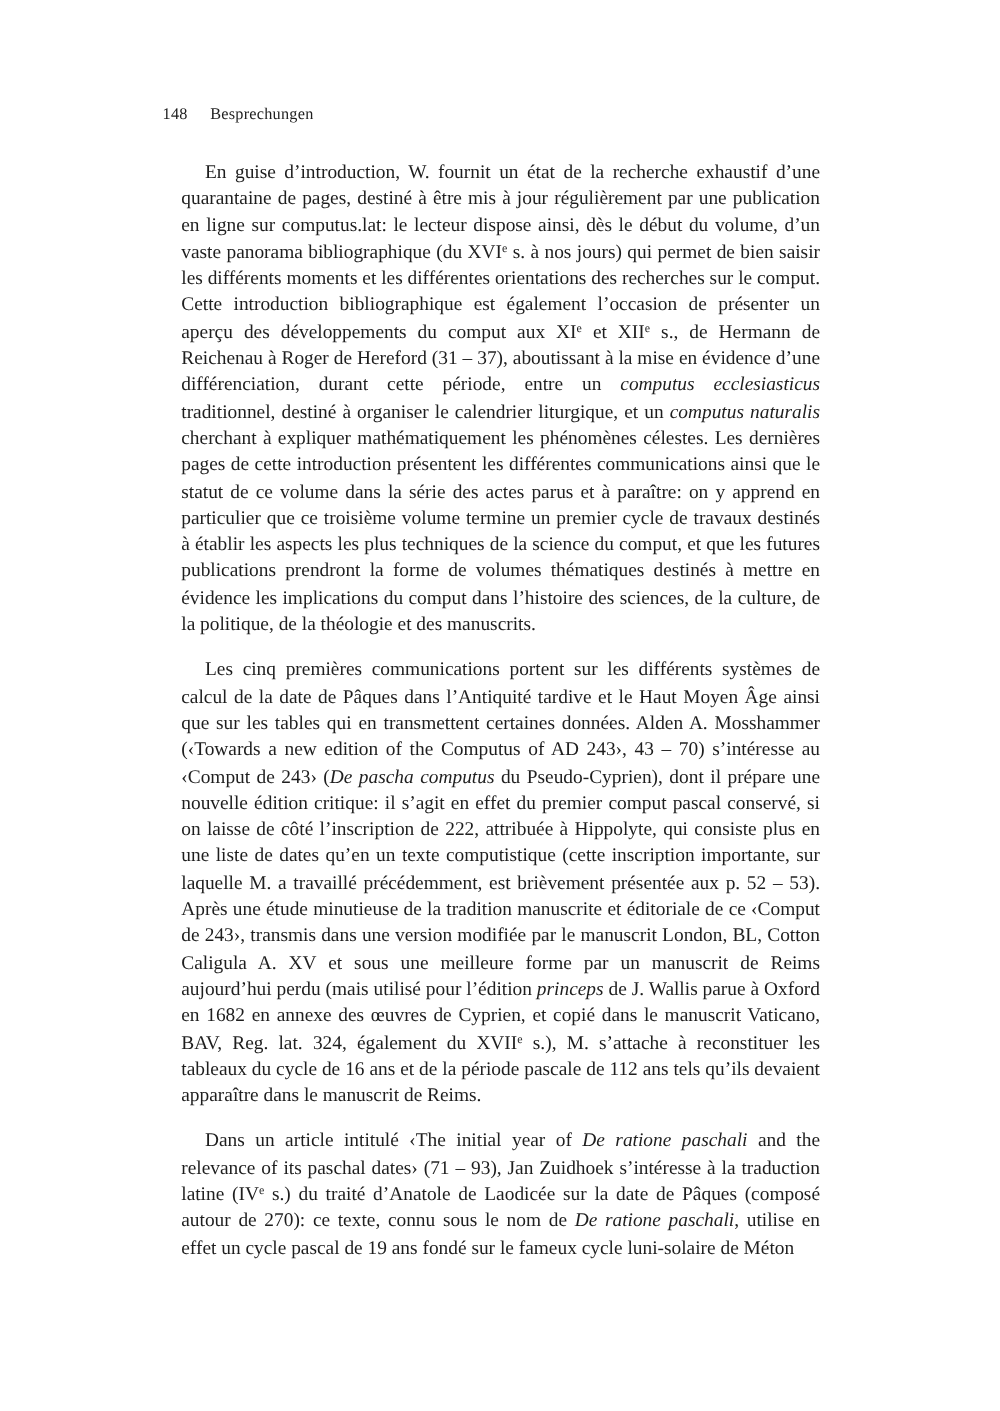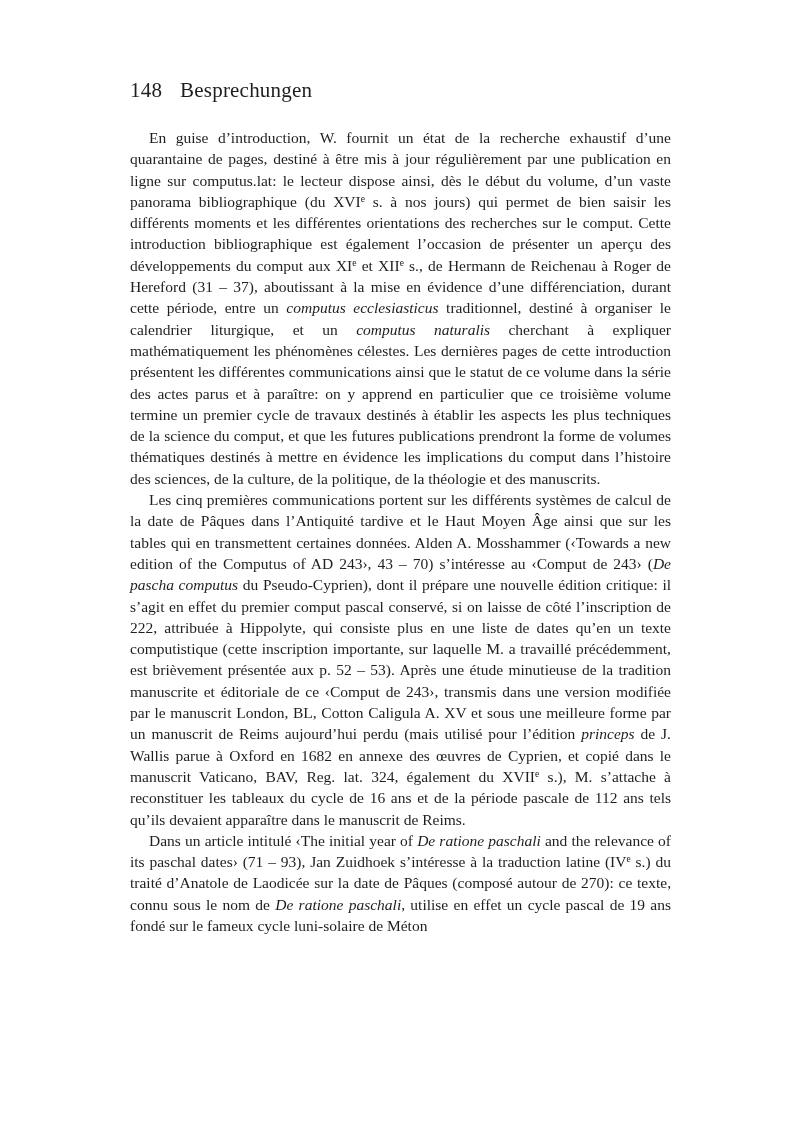--- a/index.html
+++ b/index.html
@@ -18,27 +18,27 @@
   }
   .content {
     position: absolute;
     left: 130px;
     top: 80px;
     width: 541px;
   }
   .running-header {
     display: flex;
     gap: 18px;
-    font-size: 21px;
+    font-size: 13px;
     line-height: 21px;
     margin: 0 0 26px 0;
     letter-spacing: 0.2px;
   }
   .article p {
-    margin: 0;
+    margin: 15px;
     font-size: 15.5px;
     line-height: 21.3px;
     text-align: justify;
     text-indent: 19px;
     hyphens: auto;
     -webkit-hyphens: auto;
   }
   .article i {
     font-style: italic;
   }

